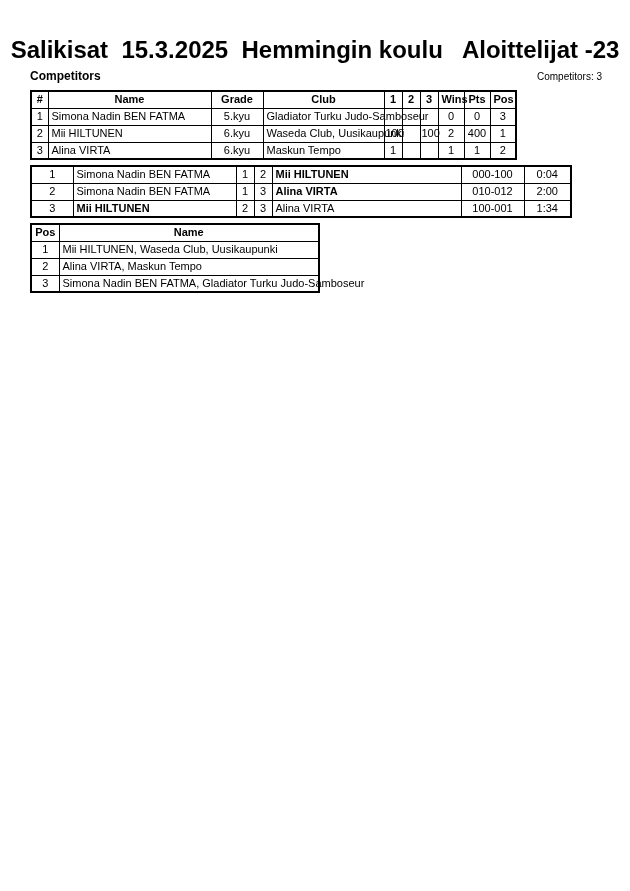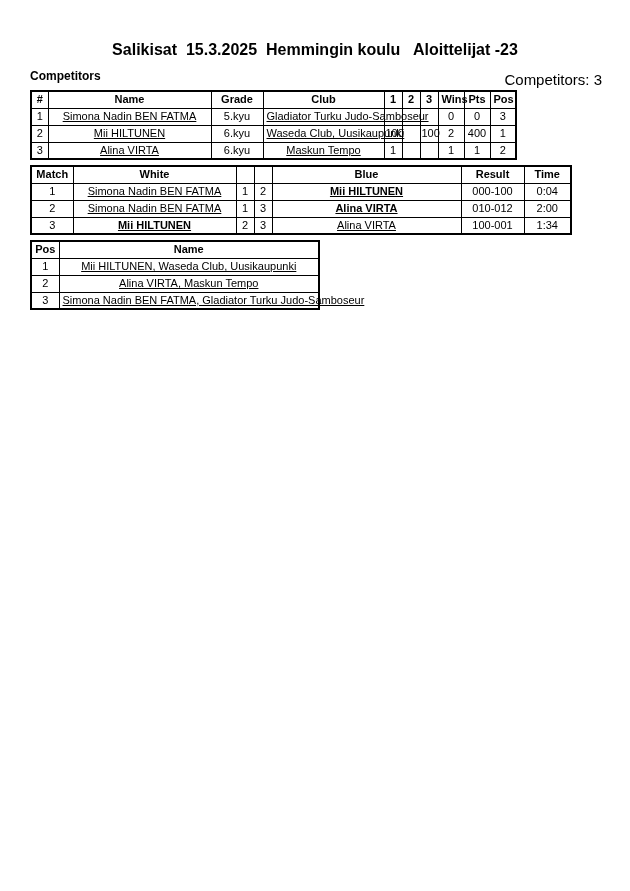--- a/index.html
+++ b/index.html
@@ -7,40 +7,40 @@
   body {
     width:630px; height:891px;
     font-family:"Liberation Sans", sans-serif;
     color:#000;
   }
   .page { position:relative; width:630px; height:891px; background:#fff; overflow:hidden; }
 
   .doc-title {
     padding-top:38px;
     text-align:center;
-    font-size:16px;
+    font-size:24px;
     font-weight:bold;
     white-space:pre;
     line-height:24px;
   }
 
   .section-title {
     font-size:12px;
     font-weight:bold;
     text-align:left;
     line-height:13px;
   }
   .comp-title    { width:485px; margin:8px 0 0 30px; }
   .matches-title { width:540px; margin:17px 0 0 30px; }
   .results-title { width:288px; margin:15px 0 0 30px; }
 
   .comp-count {
     position:absolute;
     top:71px; right:28px;
-    font-size:15px;
+    font-size:10px;
   }
 
   table {
     border-collapse:collapse;
     table-layout:fixed;
     margin-left:30px;
     border:2px solid #000;
   }
   .competitors-table { width:485px; margin-top:7px; }
   .matches-table     { width:540px; margin-top:5px; }
@@ -50,21 +50,21 @@
     border:1px solid #000;
     font-size:11px;
     height:17px;
     line-height:15px;
     padding:0 3px;
     overflow:visible;
     white-space:nowrap;
   }
   th { font-weight:bold; text-align:center; }
   td.c { text-align:center; padding:0 1px; }
-  td.l { text-align:center;text-decoration:underline; }
+  td.l { text-align:left; }
   .win { font-weight:bold; }
 </style>
 </head>
 <body>
 
 <div class="page">
 
   <div class="doc-title">Salikisat  15.3.2025  Hemmingin koulu   Aloittelijat -23</div>
 
   <div class="section-title comp-title">Competitors</div>
@@ -140,29 +140,20 @@
     <colgroup>
       <col style="width:42px">
         <col style="width:163px">
         <col style="width:18px">
         <col style="width:18px">
       <col style="width:189px">
         <col style="width:63px">
         <col style="width:47px">
     </colgroup>
     <tbody>
-        <tr>
-      <th>Match</th>
-      <th>White</th>
-      <th></th>
-      <th></th>
-      <th>Blue</th>
-      <th>Result</th>
-      <th>Time</th>
-    </tr>
     <tr>
       <td class="c">1</td>
       <td class="l">Simona Nadin BEN FATMA</td>
       <td class="c">1</td>
       <td class="c">2</td>
       <td class="l win">Mii HILTUNEN</td>
       <td class="c">000-100</td>
       <td class="c">0:04</td>
     </tr>
     <tr>

